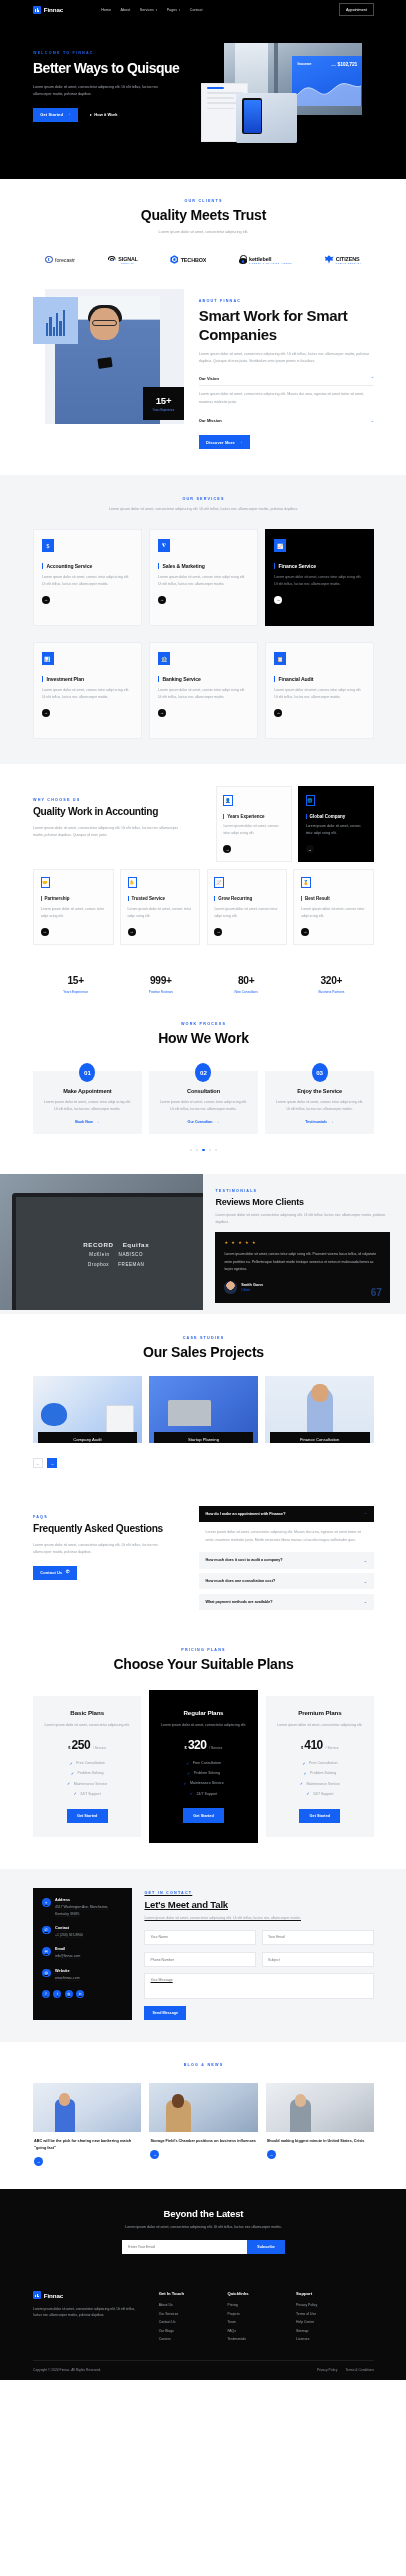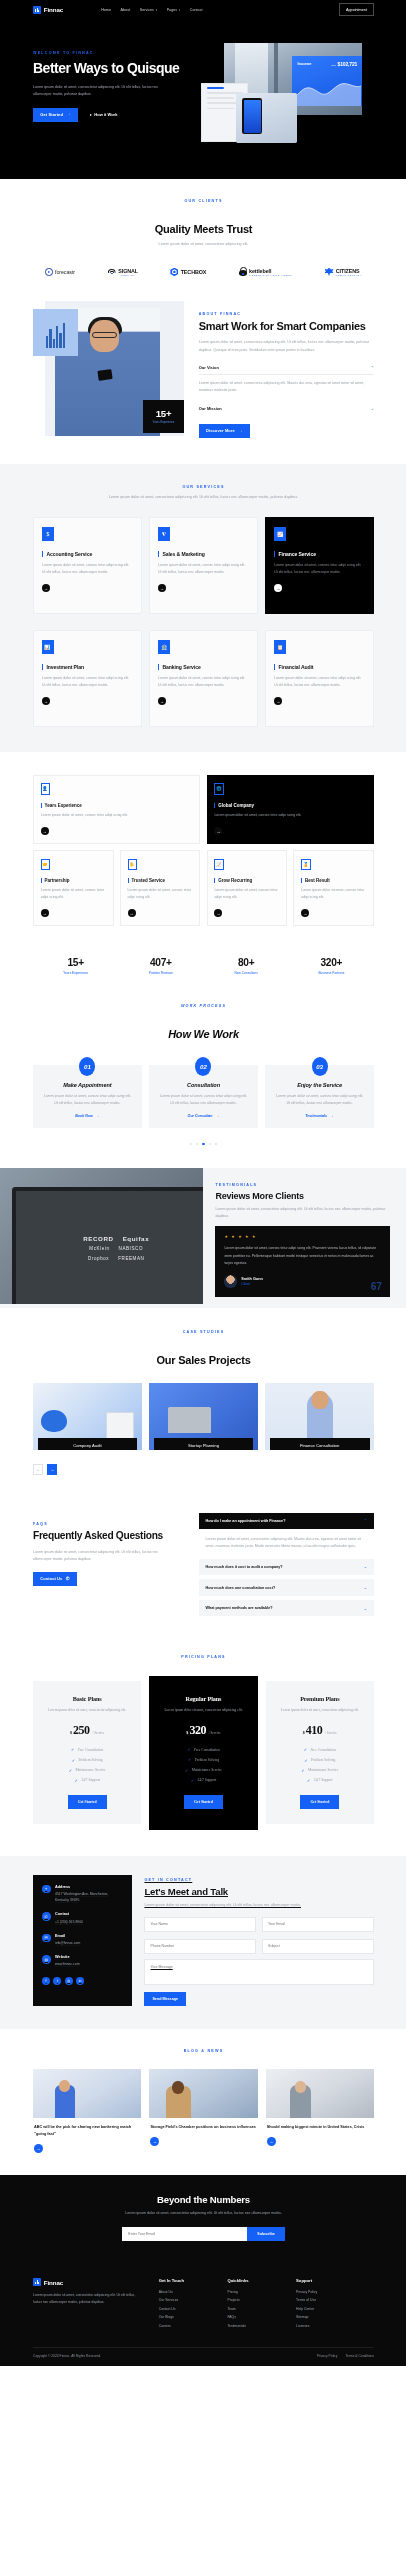--- a/index.html
+++ b/index.html
@@ -14,22 +14,22 @@
   .wrap { width: 407px; margin: 0 auto; }
   .container { width: 341px; margin: 0 auto; }
 
   
   .eyebrow {
     color: #2563eb; font-size: 3.7px; letter-spacing: 1.2px;
     font-weight: 700; text-transform: uppercase; text-align: center;
   }
   .eyebrow.left { text-align: left; }
   .sec-title {
-    font-size: 11px; font-weight: 700; text-align: center; color: #0a0a0a;
-    letter-spacing: -0.2px; margin-top: 20px; line-height: 1.2;
+    font-size: 14px; font-weight: 700; text-align: center; color: #0a0a0a;
+    letter-spacing: -0.2px; margin-top: 4px; line-height: 1.2;
   }
   .sec-sub {
     font-size: 3.7px; color: #9aa0a6; text-align: center;
     line-height: 1.9; margin-top: 5.1px;
   }
   .btn-primary {
     display: inline-flex; align-items: center; gap: 3.4px;
     background: #1560f5; color: #fff; border: none;
     font-size: 4px; font-weight: 600; padding: 4.5px 7.3px;
     font-family: inherit; cursor: pointer; letter-spacing: 0.1px;
@@ -158,21 +158,21 @@
   .ai-chartimg {
     position:absolute; left:0; top:11.3px; width:45px; height:47px; background:#a9c7f0;
     display:flex; align-items:flex-end; justify-content:center; padding-bottom:8px; gap:1.1px;}
   .ai-chartimg .bar { width:2.3px; background:#2f63b8; }
   .ai-badge {
     position:absolute; right:0; bottom:3.4px; width:41px; height:33px; background:#0a0a0a;
     color:#fff; display:flex; flex-direction:column; align-items:center; justify-content:center;}
   .ai-badge .num { font-size: 9.6px; font-weight: 700; letter-spacing:-0.3px;}
   .ai-badge .lbl { font-size: 2.8px; color:#5b8cf0; margin-top: 1.7px;}
   .about-right { flex: 1; padding-top: 13.6px; }
-  .about-h { font-size: 11px; font-weight: 700; line-height: 1.25; letter-spacing:-0.3px; margin-top:4px;}
+  .about-h { font-size: 15px; font-weight: 700; line-height: 1.25; letter-spacing:-0.3px; margin-top:4px;}
   .about-p { font-size: 3.6px; color:#9aa0a6; line-height: 2.0; margin-top: 6.2px;}
   .acc-item { border-bottom: 0.6px solid #e9ecef; padding: 5.1px 0 4.5px; margin-top: 5.6px;
     display:flex; align-items:center; justify-content:space-between; }
   .acc-item .t { font-size: 4px; font-weight: 600; }
   .acc-chev { color:#1560f5; font-size: 4px; }
   .acc-body { font-size: 3.6px; color:#9aa0a6; line-height: 2.0; padding: 5.1px 0 1.1px;}
   .acc-item.plain { border-bottom: none; }
 
   
   .services { background: #f4f5f7; padding: 21.5px 0 25px; }
@@ -205,21 +205,21 @@
   .why-cards-bottom { display: grid; grid-template-columns: repeat(4, 1fr); gap: 6.2px; margin-top: 6.2px; }
 
   
   .counters { background:#fff; padding: 16px 0 22.6px; }
   .cnt-grid { display:grid; grid-template-columns: repeat(4,1fr); }
   .cnt { text-align:center; }
   .cnt .n { font-size: 10.2px; font-weight: 700; letter-spacing:-0.3px; }
   .cnt .l { font-size: 3.2px; color:#1560f5; margin-top: 3.4px; }
 
   
-  .process { background:#fff; padding: 5.6px 0 22.6px; font-style: italic; }
+  .process { background:#fff; padding: 5.6px 0 22.6px; }
   .proc-grid { display:grid; grid-template-columns: repeat(3,1fr); gap:7.3px; margin-top: 24px; }
   .proc-card { background:#f4f5f7; padding: 13.6px 10.2px 10.2px; text-align:center; position:relative; }
   .proc-num { position:absolute; left:50%; top:-8px; transform:translateX(-50%);
     width:16px; height:19px; background:#1560f5; color:#fff; border-radius:50%;
     display:flex; align-items:center; justify-content:center; font-size:6.2px; font-weight:700;}
   .proc-title { font-size: 5.6px; font-weight:700; margin-top:3.4px; letter-spacing:-0.1px;}
   .proc-text { font-size: 3.5px; color:#9aa0a6; line-height:2.0; margin-top:5.1px;}
   .proc-link { display:inline-flex; align-items:center; gap:2.3px; color:#1560f5;
      font-size: 3.6px; font-weight:600; margin-top: 6.8px; text-decoration:none;}
   .dots { display:flex; justify-content:center; gap:4px; margin-top: 14.7px;}
@@ -278,21 +278,21 @@
   .faq-item { background:#f4f5f7; padding: 5.6px 6.8px; display:flex; align-items:center;
     justify-content:space-between; margin-bottom: 4.5px;}
   .faq-item.open { background:#0a0a0a; color:#fff; margin-bottom:0; }
   .faq-q { font-size: 3.7px; font-weight:600; }
   .faq-chev { color:#1560f5; font-size: 4px; }
   .faq-a { font-size: 3.6px; color:#9aa0a6; line-height:2.1; padding: 6.8px 6.8px 8px; }
 
   
   .pricing { background:#fff; padding: 9px 0 26px; }
   .price-grid { display:grid; grid-template-columns: repeat(3,1fr); gap: 8px; margin-top: 17px; align-items:center;}
-  .price-card { background:#f4f5f7; padding: 13.6px 10.2px 14.7px; text-align:center;font-family:Liberation Serif, serif; }
+  .price-card { background:#f4f5f7; padding: 13.6px 10.2px 14.7px; text-align:center; }
   .price-card.feat { background:#000; color:#fff; padding: 19px 10.2px 20.3px; }
   .price-name { font-size: 6.2px; font-weight:700; letter-spacing:-0.1px;}
   .price-desc { font-size: 3.5px; color:#9aa0a6; line-height:2.0; margin-top:5.6px;}
   .price-amt { margin-top: 9px; display:flex; align-items:baseline; justify-content:center; gap:1.1px;}
   .price-cur { font-size: 4px; font-weight:700; }
   .price-num { font-size: 12px; font-weight:700; letter-spacing:-0.5px;}
   .price-per { font-size: 3.4px; color:#9aa0a6; margin-left:1.7px;}
   .price-feats { margin-top: 9px; display:flex; flex-direction:column; gap:5.1px; }
   .pf { font-size: 3.6px; color:#9aa0a6; display:flex; align-items:center; justify-content:center; gap:3.4px;}
   .pf .ck { color:#1560f5; font-size:4px;}
@@ -586,20 +586,25 @@
           <p class="svc-text">Lorem ipsum dolor sit amet, consec tetur adipi scing elit. Ut elit tellus, luctus nec ullamcorper mattis.</p>
           <div class="circ-arrow">→</div>
         </div>
       </div>
     </div>
   </section>
 
   <section class="why">
     <div class="container">
       <div class="why-top">
+        <div class="why-left">
+          <div class="eyebrow left">WHY CHOOSE US</div>
+          <h2 class="why-h">Quality Work in Accounting</h2>
+          <p class="why-p">Lorem ipsum dolor sit amet, consectetur adipiscing elit. Ut elit tellus, luctus nec ullamcorper mattis, pulvinar dapibus. Quisque id eros justo.</p>
+        </div>
         <div class="why-cards-top">
           <div class="why-card">
             <div class="why-icon">👤</div>
             <div class="why-title">Years Experience</div>
             <p class="why-text">Lorem ipsum dolor sit amet, consec tetur adipi scing elit.</p>
             <div class="circ-arrow">→</div>
           </div>
           <div class="why-card dark">
             <div class="why-icon">🌐</div>
             <div class="why-title">Global Company</div>
@@ -637,21 +642,21 @@
     </div>
   </section>
 
   <section class="counters">
     <div class="container cnt-grid">
       <div class="cnt">
         <div class="n">15+</div>
         <div class="l">Years Experience</div>
       </div>
       <div class="cnt">
-        <div class="n">407+</div>
+        <div class="n">999+</div>
         <div class="l">Positive Reviews</div>
       </div>
       <div class="cnt">
         <div class="n">80+</div>
         <div class="l">New Consultans</div>
       </div>
       <div class="cnt">
         <div class="n">320+</div>
         <div class="l">Business Partners</div>
       </div>
@@ -790,20 +795,21 @@
           <span class="faq-q">What payment methods are available?</span>
           <span class="faq-chev">⌄</span>
         </div>
       </div>
     </div>
   </section>
 
   <section class="pricing">
     <div class="container">
       <div class="eyebrow">PRICING PLANS</div>
+      <h2 class="sec-title">Choose Your Suitable Plans</h2>
       <div class="price-grid">
 
         <div class="price-card">
           <div class="price-name">Basic Plans</div>
           <p class="price-desc">Lorem ipsum dolor sit amet, consectetur adipiscing elit.</p>
           <div class="price-amt">
             <span class="price-cur">$</span>
             <span class="price-num">250</span>
             <span class="price-per">/ Service</span>
           </div>
@@ -970,21 +976,21 @@
             <div class="blog-title">Should making biggest minute in United States, Crisis</div>
             <div class="blog-more">→</div>
           </div>
         </div>
       </div>
     </div>
   </section>
 
   <section class="cta">
     <div class="container">
-      <h2 class="cta-h">Beyond the Numbers</h2>
+      <h2 class="cta-h">Beyond the Latest</h2>
       <p class="cta-p">Lorem ipsum dolor sit amet, consectetur adipiscing elit. Ut elit tellus, luctus nec ullamcorper mattis.</p>
       <div class="cta-form">
         <input type="email" placeholder="Enter Your Email" style="">
         <button>Subscribe</button>
       </div>
     </div>
   </section>
 
   <footer class="ft">
     <div class="container">

